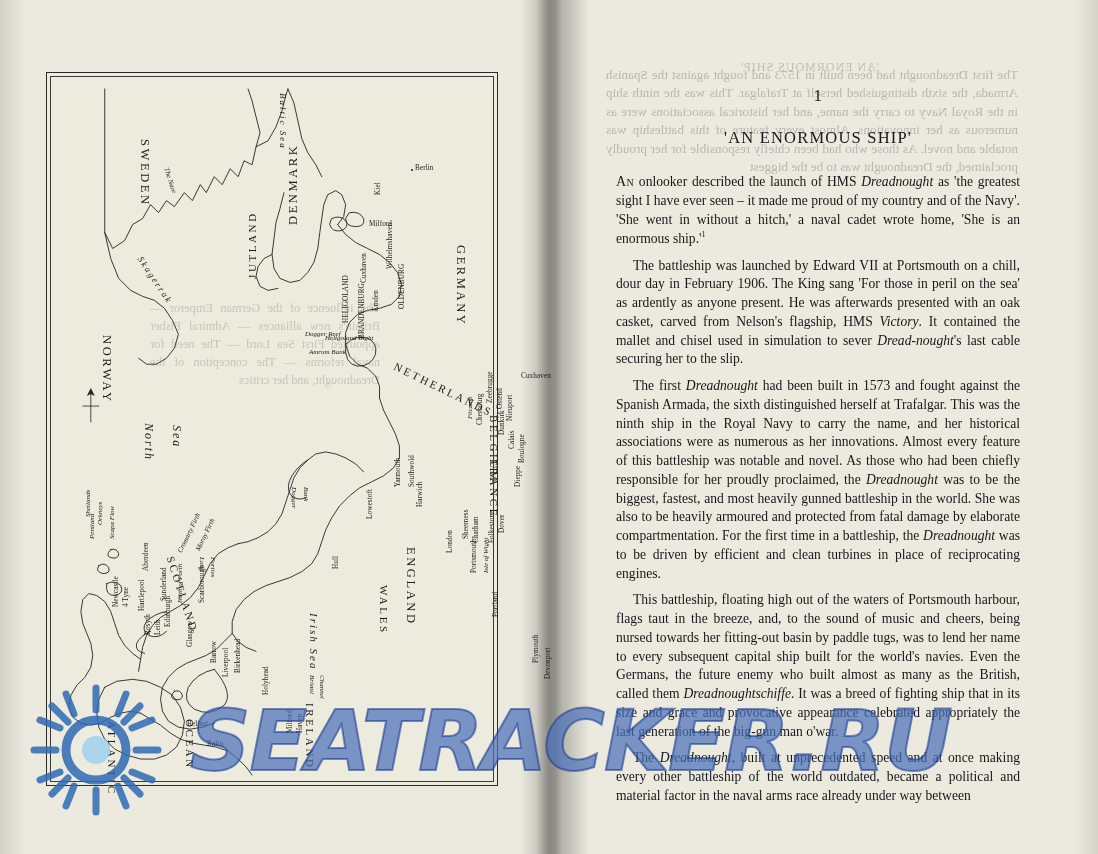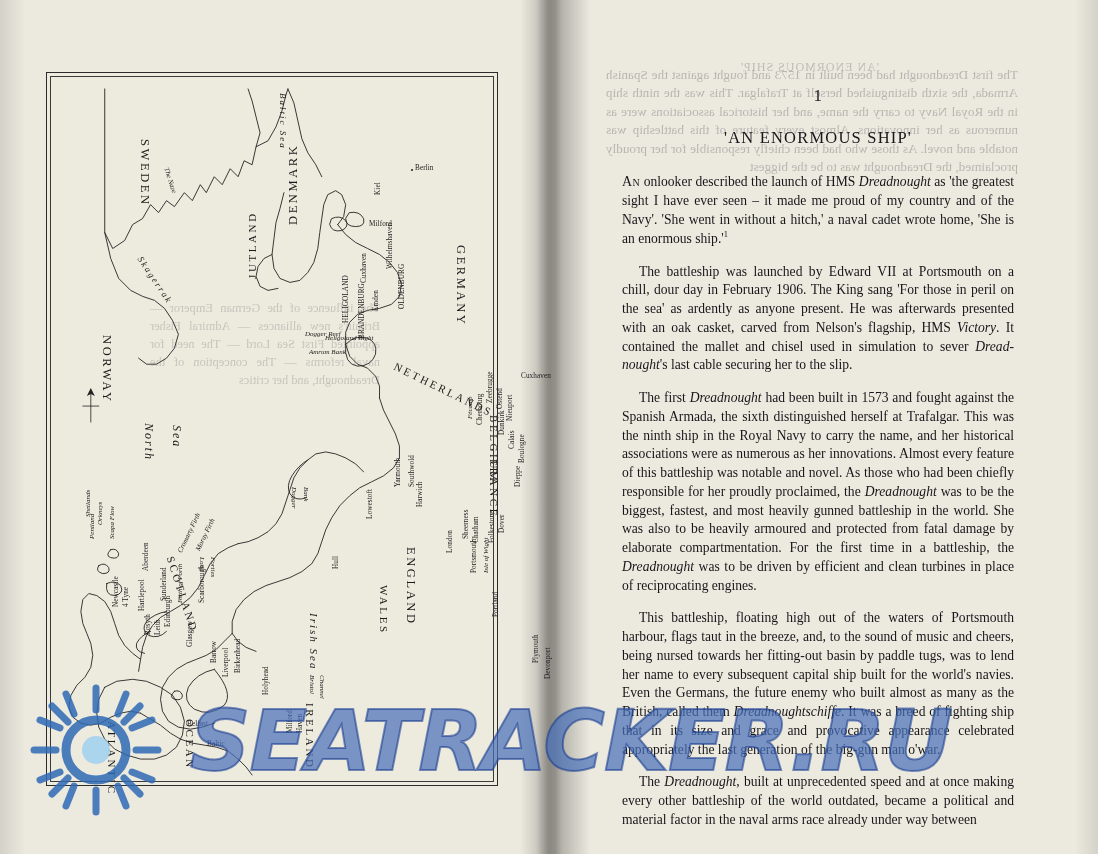--- a/index.html
+++ b/index.html
@@ -135,21 +135,21 @@
   .chap-sub {
     text-align: center;
     font-style: italic;
     font-size: 11.5px;
     line-height: 1.55;
     margin: 0 auto 26px auto;
     width: 355px;
   }
   .chap-sub .rom { font-style: normal; }
   p.body {
-    margin: 14px;
+    margin: 8px;
     font-size: 13.6px;
     line-height: 1.38;
     text-align: justify;
     text-indent: 1.25em;
     hyphens: auto;
   }
   p.body.first { text-indent: 0; }
   .smallcaps {
     font-variant: small-caps;
     font-size: 14px;

